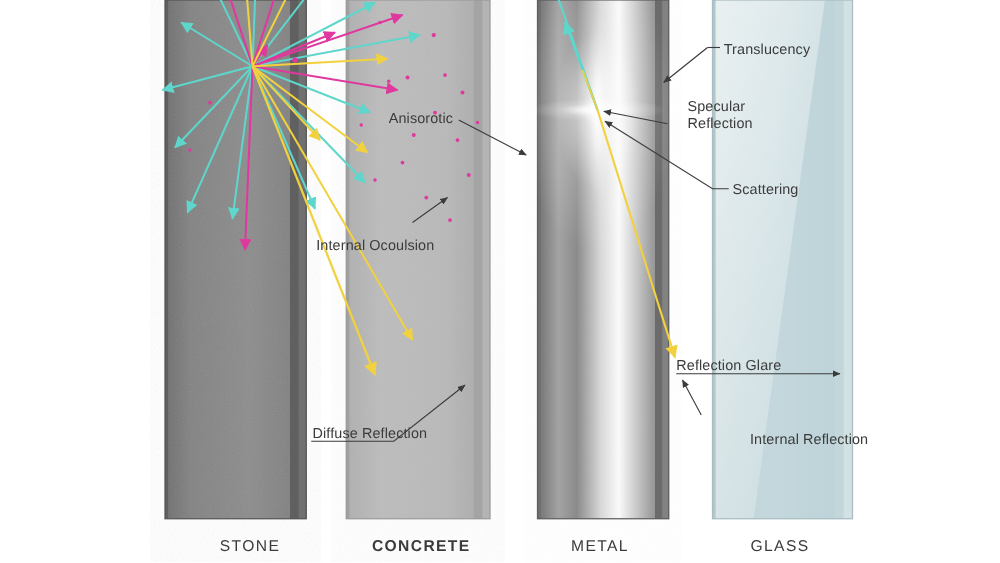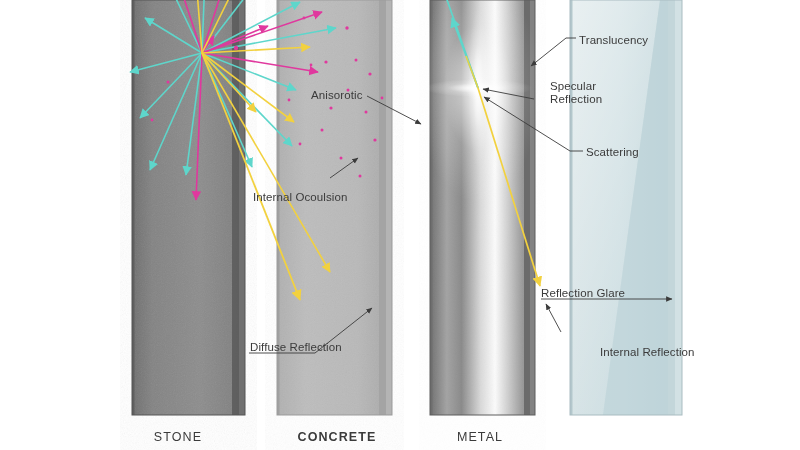--- a/index.html
+++ b/index.html
@@ -227,17 +227,18 @@
 
   <div class="lbl" style="left:311px;top:89px;">Anisorotic</div>
   <div class="lbl" style="left:253px;top:191px;">Internal Ocoulsion</div>
   <div class="lbl" style="left:250px;top:341px;">Diffuse Reflection</div>
   <div class="lbl" style="left:579px;top:34px;text-align:center;">Translucency</div>
   <div class="lbl two" style="left:538px;top:80px;">Specular Reflection</div>
   <div class="lbl" style="left:586px;top:146px;">Scattering</div>
   <div class="lbl" style="left:541px;top:287px;">Reflection Glare</div>
   <div class="lbl" style="left:584px;top:346px;margin-left:16px;">Internal Reflection</div>
 
-  <div class="cap" style="left:98px;top:430px;">STONE</div>
+  <div class="cap" style="left:120px;top:430px;">STONE</div>
   <div class="cap" style="left:257px;top:430px;font-weight:bold;">CONCRETE</div>
   <div class="cap" style="left:400px;top:430px;text-align:center;">METAL</div>
+  <div class="cap" style="left:544px;top:430px;">GLASS</div>
 
 </div>
 
 </body></html>

